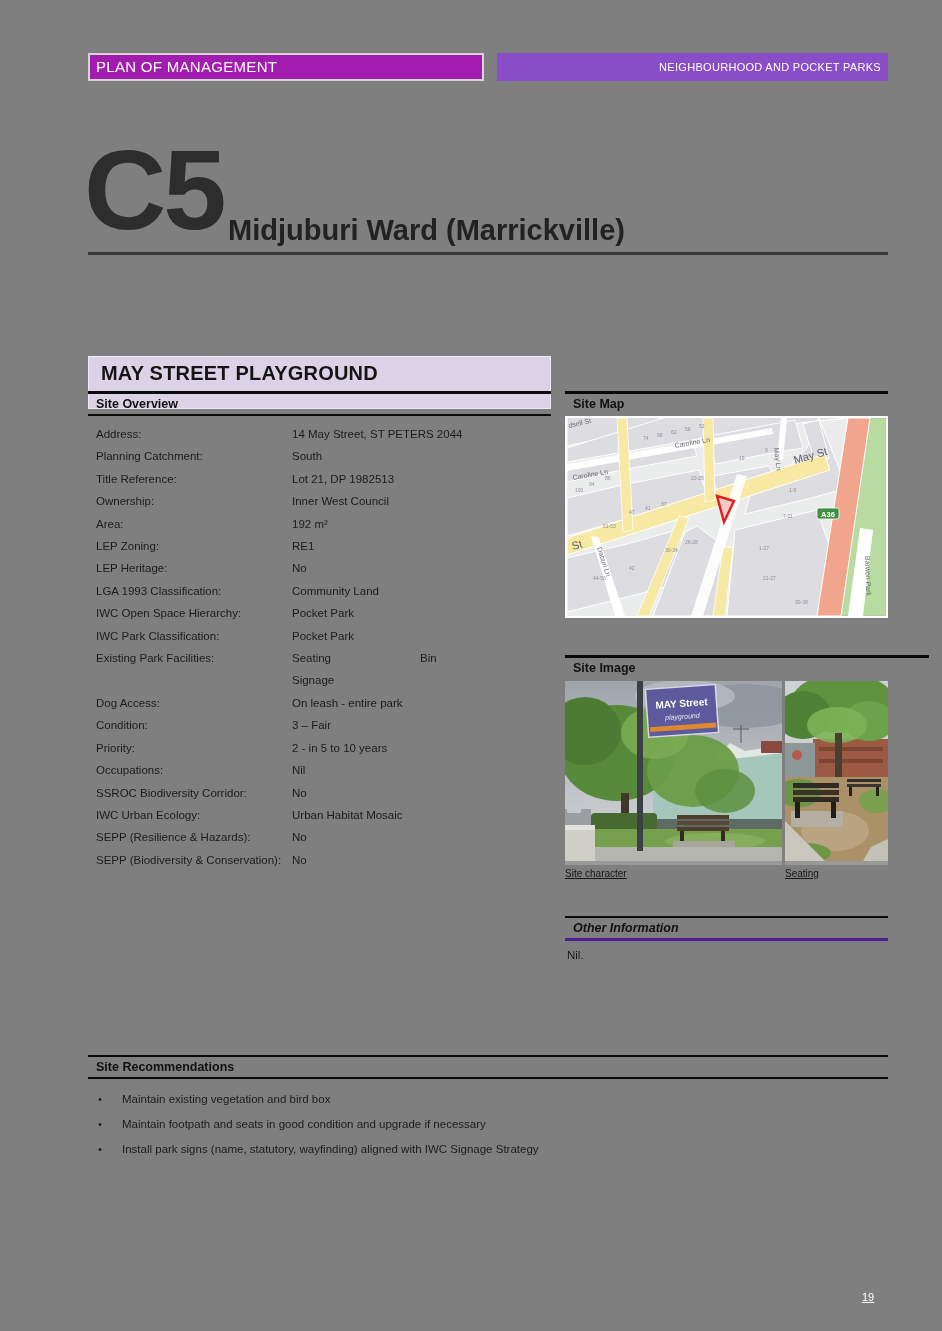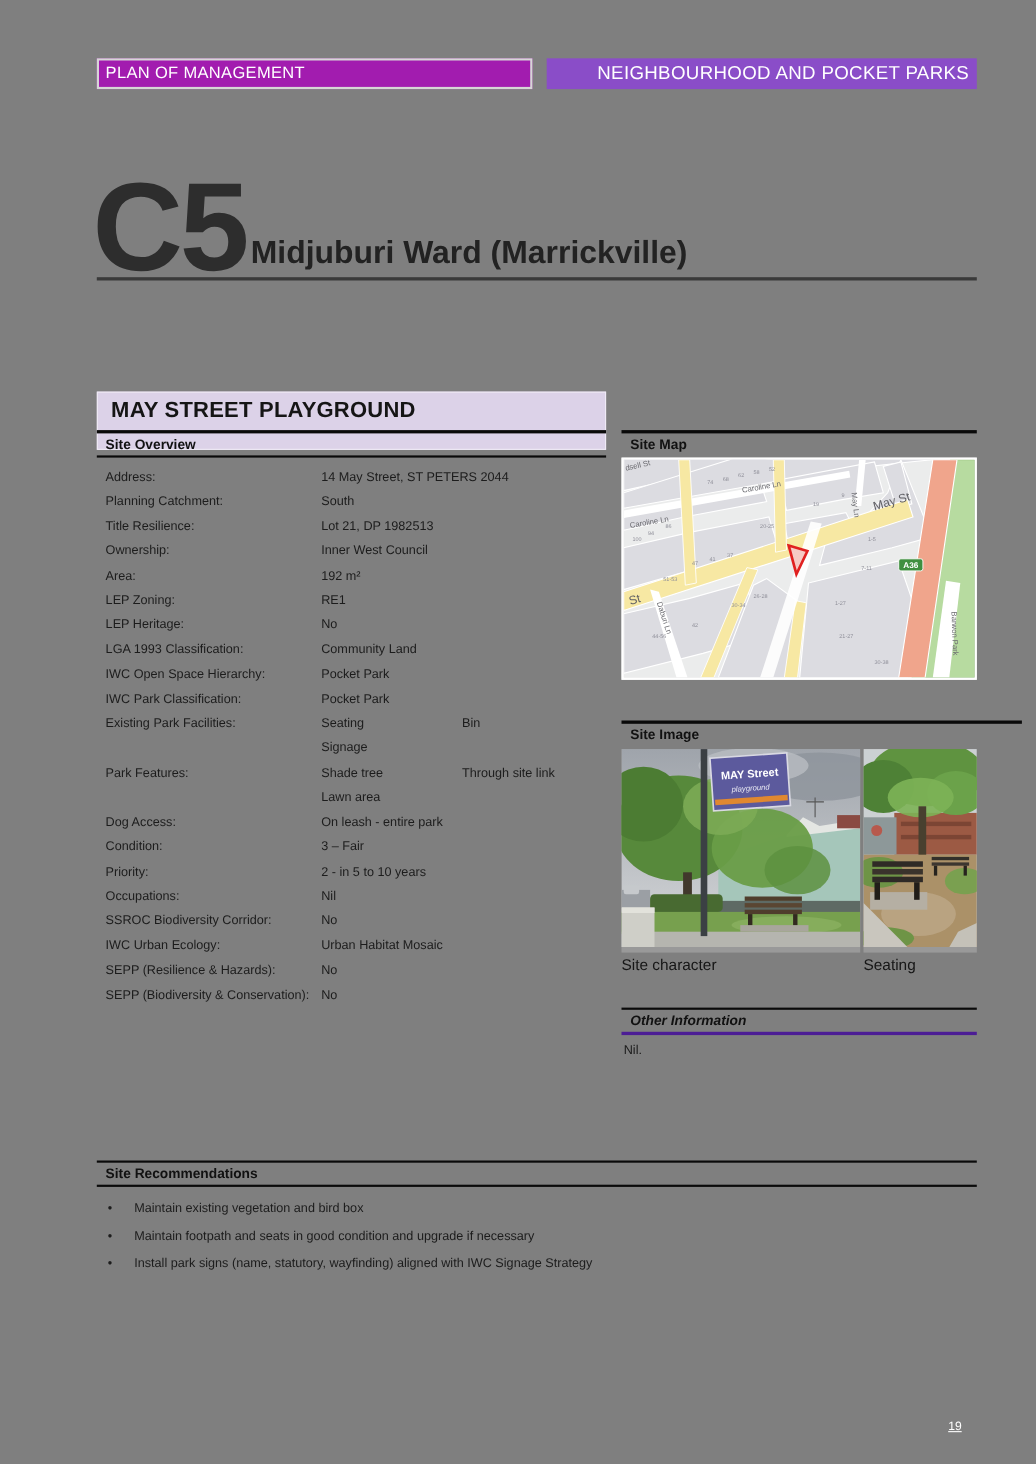--- a/index.html
+++ b/index.html
@@ -10,24 +10,24 @@
     overflow:hidden;
   }
   .hdr-left{
     position:absolute;left:88px;top:53px;width:396px;height:28px;
     background:#a21caf;border:2px solid #d6d6d6;box-sizing:border-box;
     color:#fff;font-size:15px;line-height:24px;padding-left:6px;letter-spacing:.3px;
   }
   .hdr-right{
     position:absolute;left:497px;top:53px;width:391px;height:28px;
     background:#8a4dc8;color:#fff;text-align:right;
-    font-size:17px;line-height:28px;padding-right:7px;box-sizing:border-box;letter-spacing:.3px;
+    font-size:11px;line-height:28px;padding-right:7px;box-sizing:border-box;letter-spacing:.3px;
   }
   .c5{
-    position:absolute;left:84px;top:150px;
+    position:absolute;left:84px;top:133px;
     font-size:114px;line-height:1;font-weight:700;color:#2d2d2d;letter-spacing:-3px;
   }
   .ward{
     position:absolute;left:228px;top:214px;
     font-size:29px;font-weight:700;color:#222;
   }
   .title-rule{position:absolute;left:88px;top:252px;width:800px;height:3px;background:#3a3a3a;}
   .banner{
     position:absolute;left:88px;top:356px;width:463px;height:53px;
     background:#dcd2e8;border:1px solid #efeaf6;box-sizing:border-box;
@@ -48,21 +48,21 @@
   .val{width:128px;flex:none;}
   .val2{flex:1;}
   .right-col{position:absolute;left:565px;top:391px;width:323px;}
   .map-frame{
     width:323px;height:202px;border:2px solid #fff;box-sizing:border-box;background:#ebecec;
     margin-top:2px;
   }
   .img-sec{position:absolute;left:565px;top:655px;width:364px;}
   .photos{display:flex;gap:3px;margin-top:3px;}
   .photo{background:#999;}
-  .captions{display:flex;font-size:14px;color:#161616;margin-top:3px;}
+  .captions{display:flex;font-size:10px;color:#161616;margin-top:3px;text-decoration:underline;}
   .cap-left{width:220px;}
   .other-sec{position:absolute;left:565px;top:916px;width:323px;}
   .other-txt{font-size:11.5px;margin-top:8px;padding-left:2px;}
   .rec-sec{position:absolute;left:88px;top:1055px;width:800px;}
   .rec-list{margin:8px 0 0 0;padding:0;list-style:none;font-size:11.5px;color:#1c1c1c;}
   .rec-list li{padding-left:34px;position:relative;line-height:25px;}
   .rec-list li::before{content:"\2022";position:absolute;left:10px;}
   .page-num{position:absolute;left:862px;top:1291px;color:#fff;font-size:11px;text-decoration:underline;}
   svg text{font-family:"Liberation Sans",sans-serif;}
   .map-lot{font-size:5px;fill:#8f8f99;}
@@ -85,21 +85,21 @@
   <div class="ov-table">
     <div class="row">
         <span class="lbl">Address:</span>
         <span class="val2">14 May Street, ST PETERS 2044</span>
       </div>
     <div class="row">
         <span class="lbl">Planning Catchment:</span>
         <span class="val2">South</span>
       </div>
     <div class="row">
-        <span class="lbl">Title Resilience:</span>
+        <span class="lbl">Title Reference:</span>
         <span class="val2">Lot 21, DP 1982513</span>
       </div>
     <div class="row">
         <span class="lbl">Ownership:</span>
         <span class="val2">Inner West Council</span>
       </div>
     <div class="row">
         <span class="lbl">Area:</span>
         <span class="val2">192 m²</span>
       </div>
@@ -123,28 +123,20 @@
         <span class="lbl">IWC Park Classification:</span>
         <span class="val2">Pocket Park</span>
       </div>
     <div class="row">
       <span class="lbl">Existing Park Facilities:</span>
       <span class="val">
           <span style="display:block">Seating</span>
           <span style="display:block">Signage</span>
         </span>
       <span class="val2">Bin</span>
-    </div>
-    <div class="row">
-      <span class="lbl">Park Features:</span>
-      <span class="val">
-          <span style="display:block">Shade tree</span>
-          <span style="display:block">Lawn area</span>
-        </span>
-      <span class="val2">Through site link</span>
     </div>
     <div class="row">
         <span class="lbl">Dog Access:</span>
         <span class="val2">On leash - entire park</span>
       </div>
     <div class="row">
         <span class="lbl">Condition:</span>
         <span class="val2">3 – Fair</span>
       </div>
     <div class="row">

